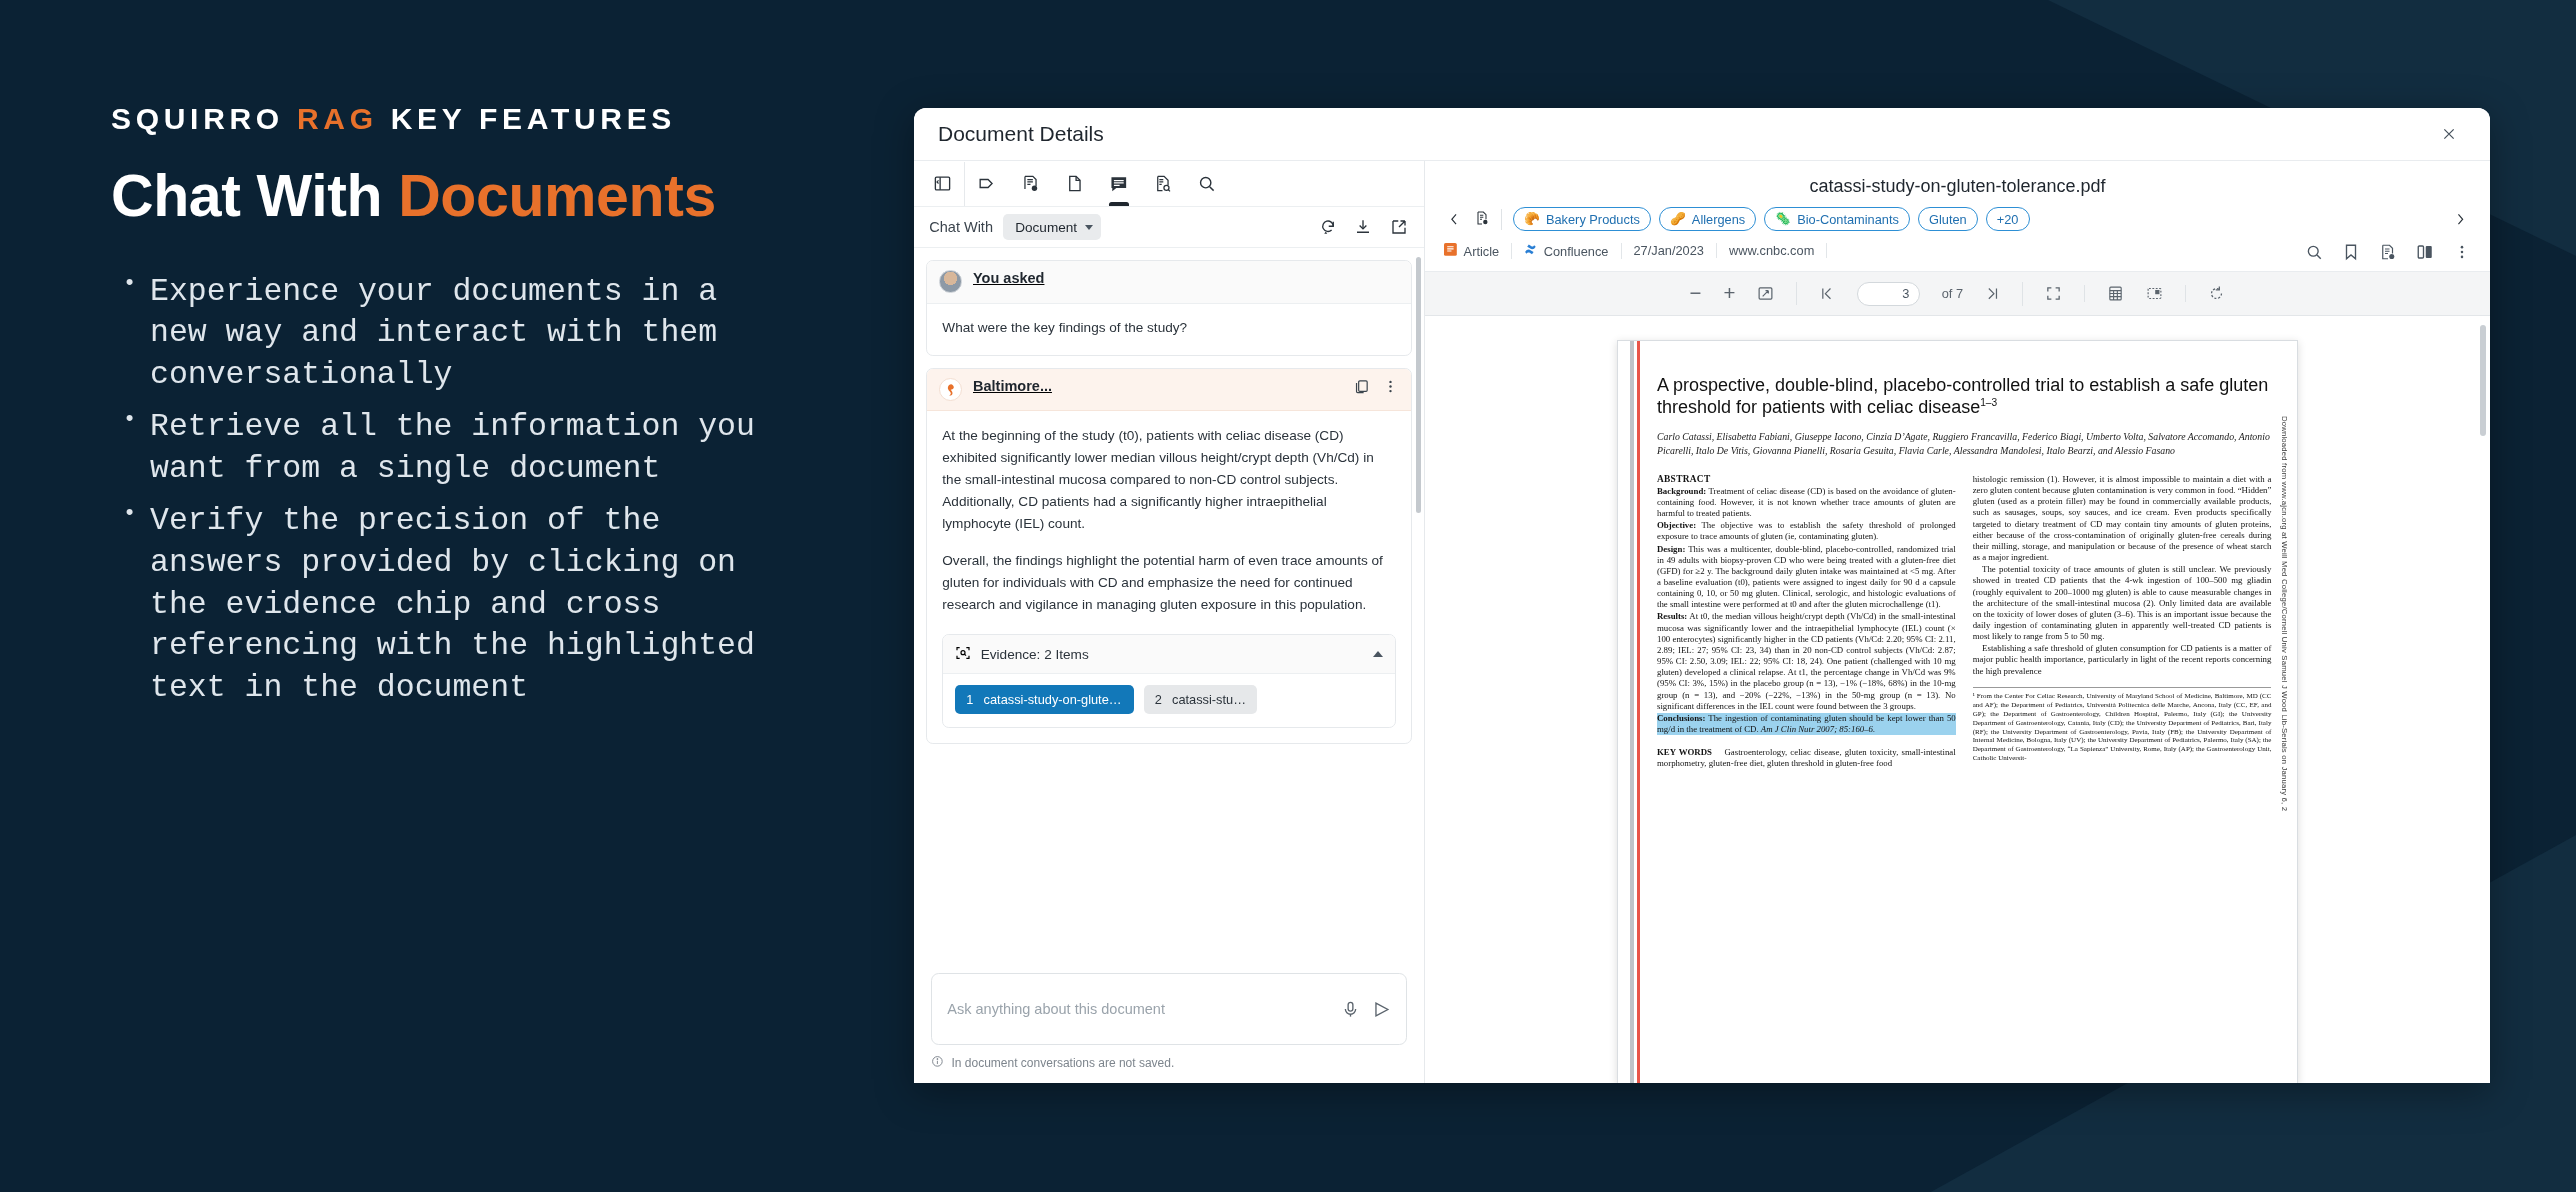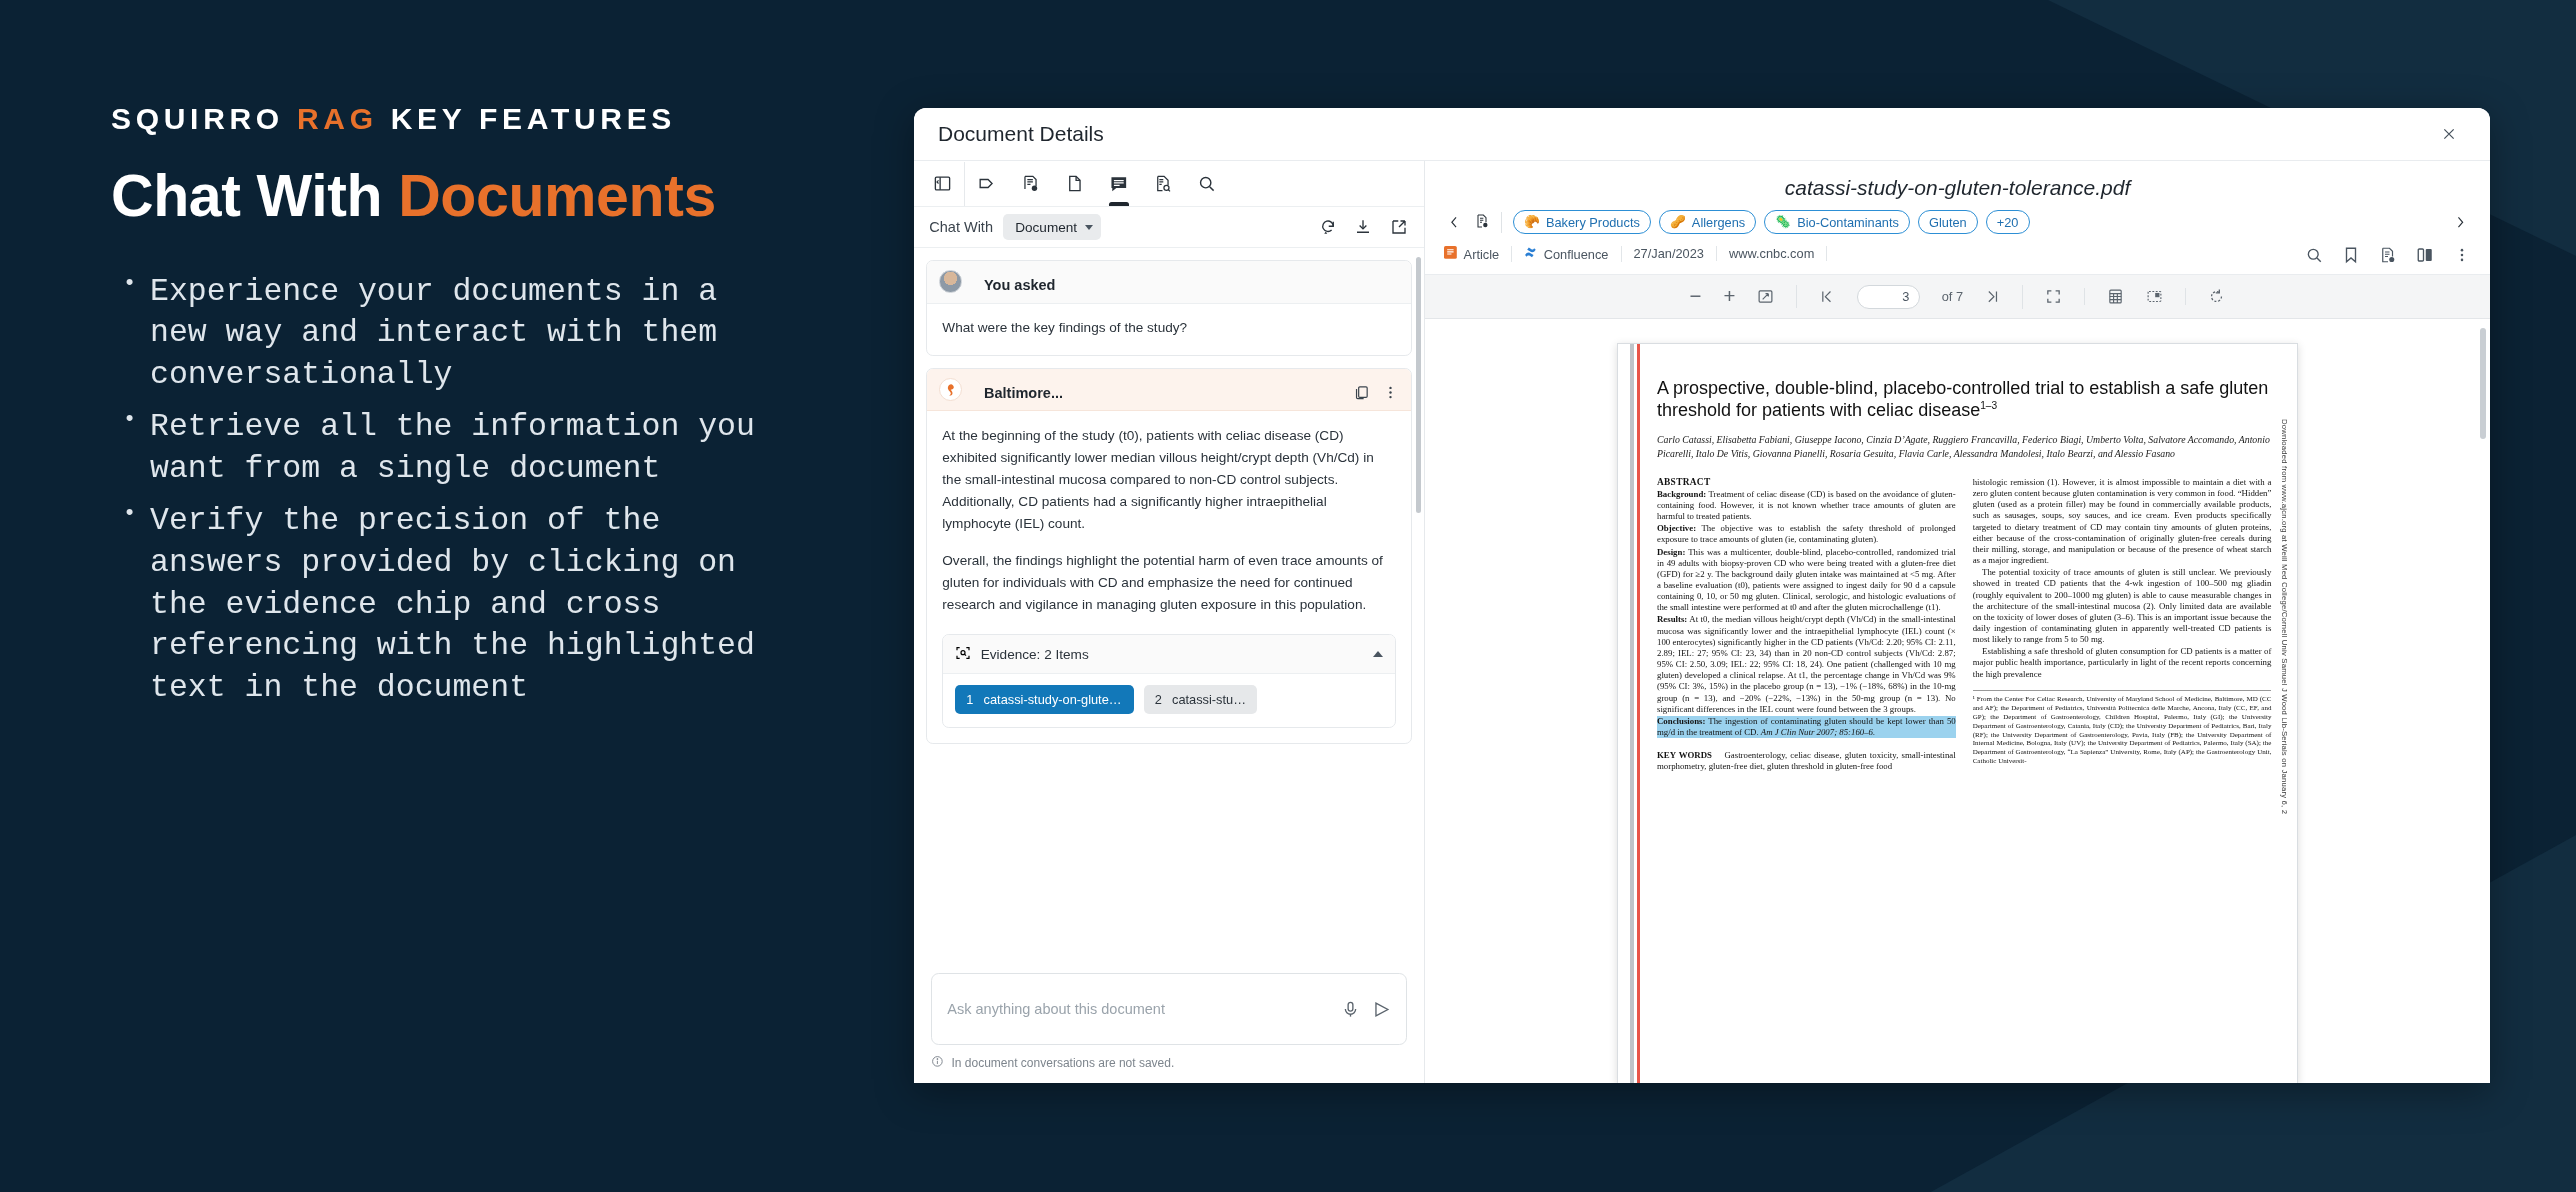--- a/index.html
+++ b/index.html
@@ -102,22 +102,22 @@
     flex:1; overflow:hidden; position:relative; padding:12px 12px 0 12px;
     background:#fff;
   }
   .scrollbar {
     position:absolute; right:2.6px; top:8.5px; width:5.1px; height:256px;
     background:#c4c9ce; border-radius:2.6px;
   }
 
   .msg-card { border:0.9px solid #e6e9ec; border-radius:6.8px; overflow:hidden; margin-bottom:12px; }
   .msg-head {
-    display:flex; align-items:flex-end; gap:22px; padding:9.4px 12px;
-    background:#fafafa; border-bottom:0.9px solid #eceff1;
+    display:flex; align-items:flex-start; gap:11px; padding:9.4px 12px;
+    background:#fafafa; border-bottom:0.9px solid #eceff1;text-decoration:underline;
   }
   .msg-head.ai { background:#fdf3ed; border-bottom:0.9px solid #f6e5da; }
   .avatar {
     width:23px;height:23px;border-radius:50%;
     background:radial-gradient(circle at 50% 35%, #d8b79a 0 38%, #8d99a6 39% 100%);
     border:0.9px solid #c9ced4; flex:none;
   }
   .ai-avatar {
     width:23px;height:23px;border-radius:50%; background:#fff; border:0.9px solid #f3ded1;
     display:flex; align-items:center; justify-content:center; flex:none;
@@ -158,21 +158,21 @@
   .composer input::placeholder { color:#9aa3ab; }
   .composer .cicon { color:#5b646d; cursor:pointer; display:flex; }
   .disclaimer {
     display:flex; align-items:center; gap:7.7px; margin-top:9.4px;
     font-size:12px; color:#7d858d;
   }
 
   
   .doc-col { flex:1; display:flex; flex-direction:column; background:#fff; min-width:0; }
   .doc-title-row { padding:15.3px 0 5.1px; text-align:center; }
-  .doc-title { font-size:21px; color:#1f262e;font-style:italic; }
+  .doc-title { font-size:18px; color:#1f262e; }
 
   .chips-row { display:flex; align-items:center; gap:8.5px; padding:5.1px 19px 8.5px; }
   .nav-arrow { color:#2b333b; cursor:pointer; display:flex; padding:0 3.4px; }
   .chips-inner { display:flex; align-items:center; gap:7.7px; flex:1; min-width:0; }
   .chip-divider { width:0.9px; height:20.4px; background:#dfe3e6; margin:0 3.4px; }
   .tag-chip {
     display:flex; align-items:center; gap:6px;
     border:0.9px solid #2d8fd5; border-radius:13.6px; padding:3.4px 10.2px;
     font-size:12.8px; color:#1f6fb0; white-space:nowrap; cursor:pointer; background:#fff;
   }

